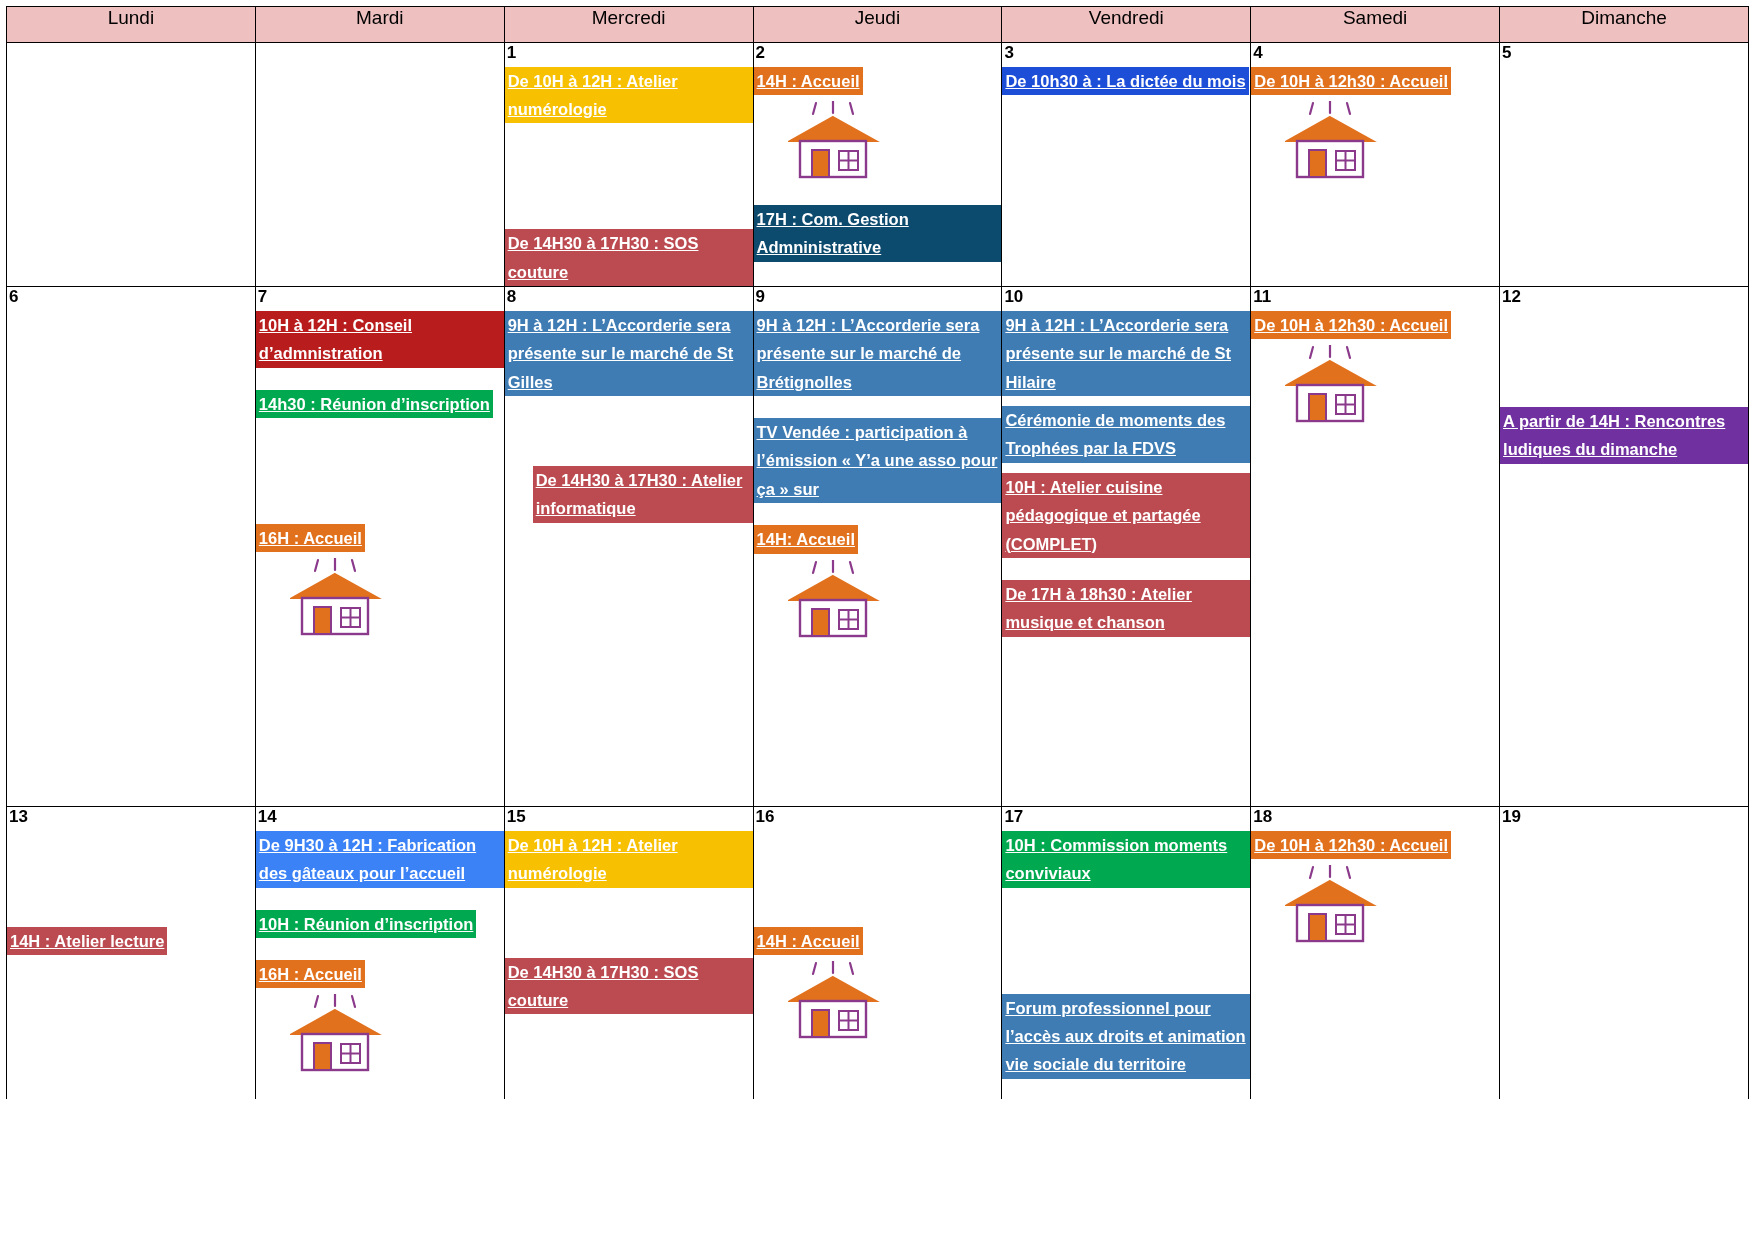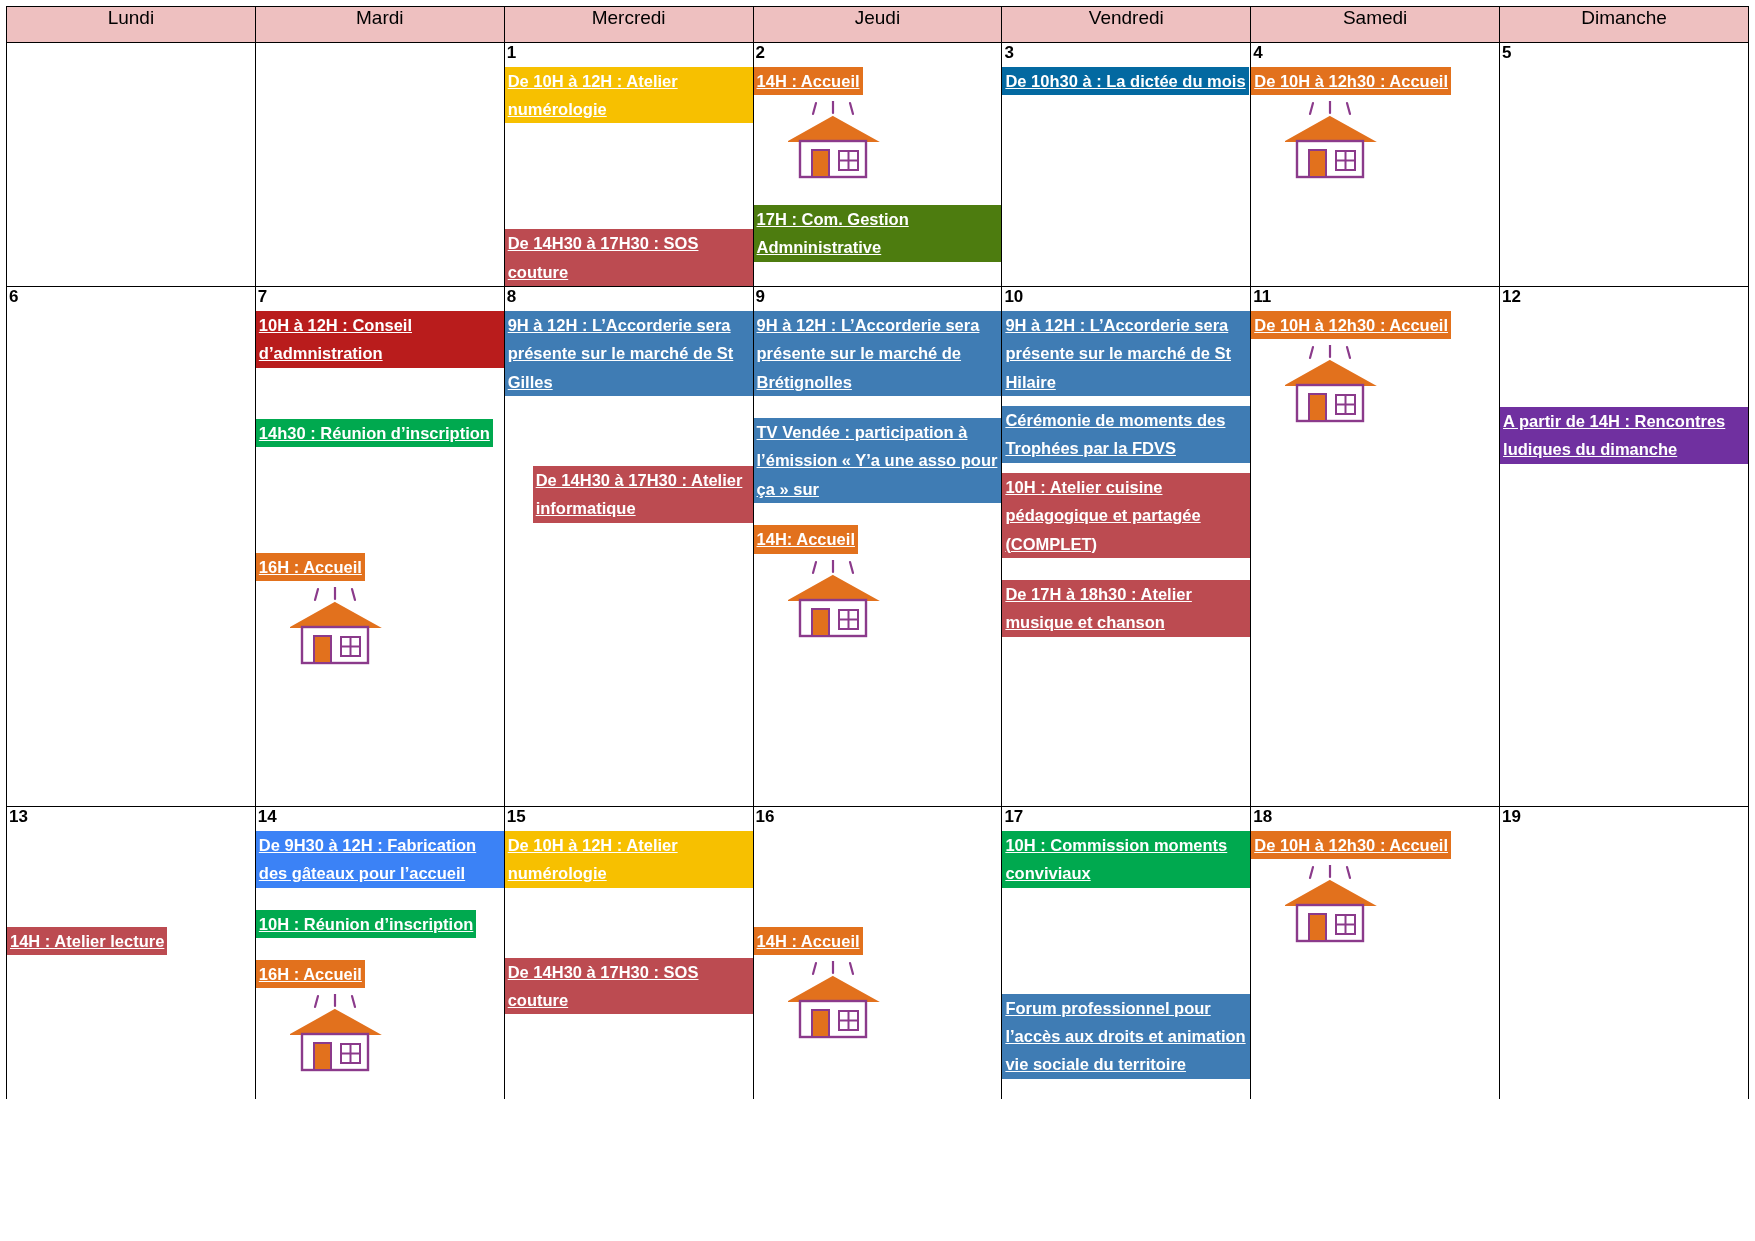--- a/index.html
+++ b/index.html
@@ -118,27 +118,27 @@
     <polygon points="45,16 88,40 2,40" fill="#e2711d" stroke="#e2711d" stroke-width="2"></polygon>
     <rect x="12" y="40" width="66" height="36" fill="#ffffff" stroke="#8b3a8b" stroke-width="2.4"></rect>
     <rect x="24" y="49" width="17" height="27" fill="#e2711d" stroke="#8b3a8b" stroke-width="2"></rect>
     <rect x="51" y="50" width="19" height="19" fill="#ffffff" stroke="#8b3a8b" stroke-width="2"></rect>
     <line x1="60.5" y1="50" x2="60.5" y2="69" stroke="#8b3a8b" stroke-width="2"></line>
     <line x1="51" y1="59.5" x2="70" y2="59.5" stroke="#8b3a8b" stroke-width="2"></line>
   </svg></span>
             </div>
             <div class="spacer-sm"></div>
             <div class="ev-wrap">
-              <span class="ev" style="background: #4d7c0f;">17H : Com. Gestion Admninistrative</span>
+              <span class="ev" style="background: #0c4a6e;">17H : Com. Gestion Admninistrative</span>
             </div>
           </td>
           <td class="day">
             <div class="daynum">3</div>
             <div class="ev-wrap">
-              <span class="ev" style="background: #0369a1;">De 10h30 à : La dictée du mois</span>
+              <span class="ev" style="background: #1d4ed8;">De 10h30 à : La dictée du mois</span>
             </div>
           </td>
           <td class="day">
             <div class="daynum">4</div>
             <div class="ev-wrap">
               <span class="ev" style="background: rgb(226, 113, 29);">De 10H à 12h30 : Accueil</span>
               <span class="house">
   <svg width="92" height="78" viewBox="0 0 92 78" xmlns="http://www.w3.org/2000/svg">
     <g stroke="#8b3a8b" stroke-width="2.2" fill="none" stroke-linecap="round">
       <line x1="28" y1="2" x2="25" y2="13"></line>
@@ -162,21 +162,21 @@
           <td class="day">
             <div class="daynum">6</div>
           </td>
           <td class="day">
             <div class="daynum">7</div>
             <div class="ev-wrap">
               <span class="ev" style="background: #b91c1c;">10H à 12H : Conseil d’admnistration</span>
             </div>
             <div class="spacer-sm"></div>
             <div class="ev-wrap">
-              <span class="ev" style="background: rgb(0, 169, 79); margin-top: 29px;">14h30 : Réunion d’inscription</span>
+              <span class="ev" style="background: rgb(0, 169, 79);">14h30 : Réunion d’inscription</span>
             </div>
             <div class="spacer-xl"></div>
             <div class="ev-wrap">
               <span class="ev" style="background: rgb(226, 113, 29);">16H  : Accueil</span>
               <span class="house">
   <svg width="92" height="78" viewBox="0 0 92 78" xmlns="http://www.w3.org/2000/svg">
     <g stroke="#8b3a8b" stroke-width="2.2" fill="none" stroke-linecap="round">
       <line x1="28" y1="2" x2="25" y2="13"></line>
       <line x1="45" y1="0" x2="45" y2="12"></line>
       <line x1="62" y1="2" x2="65" y2="13"></line>

